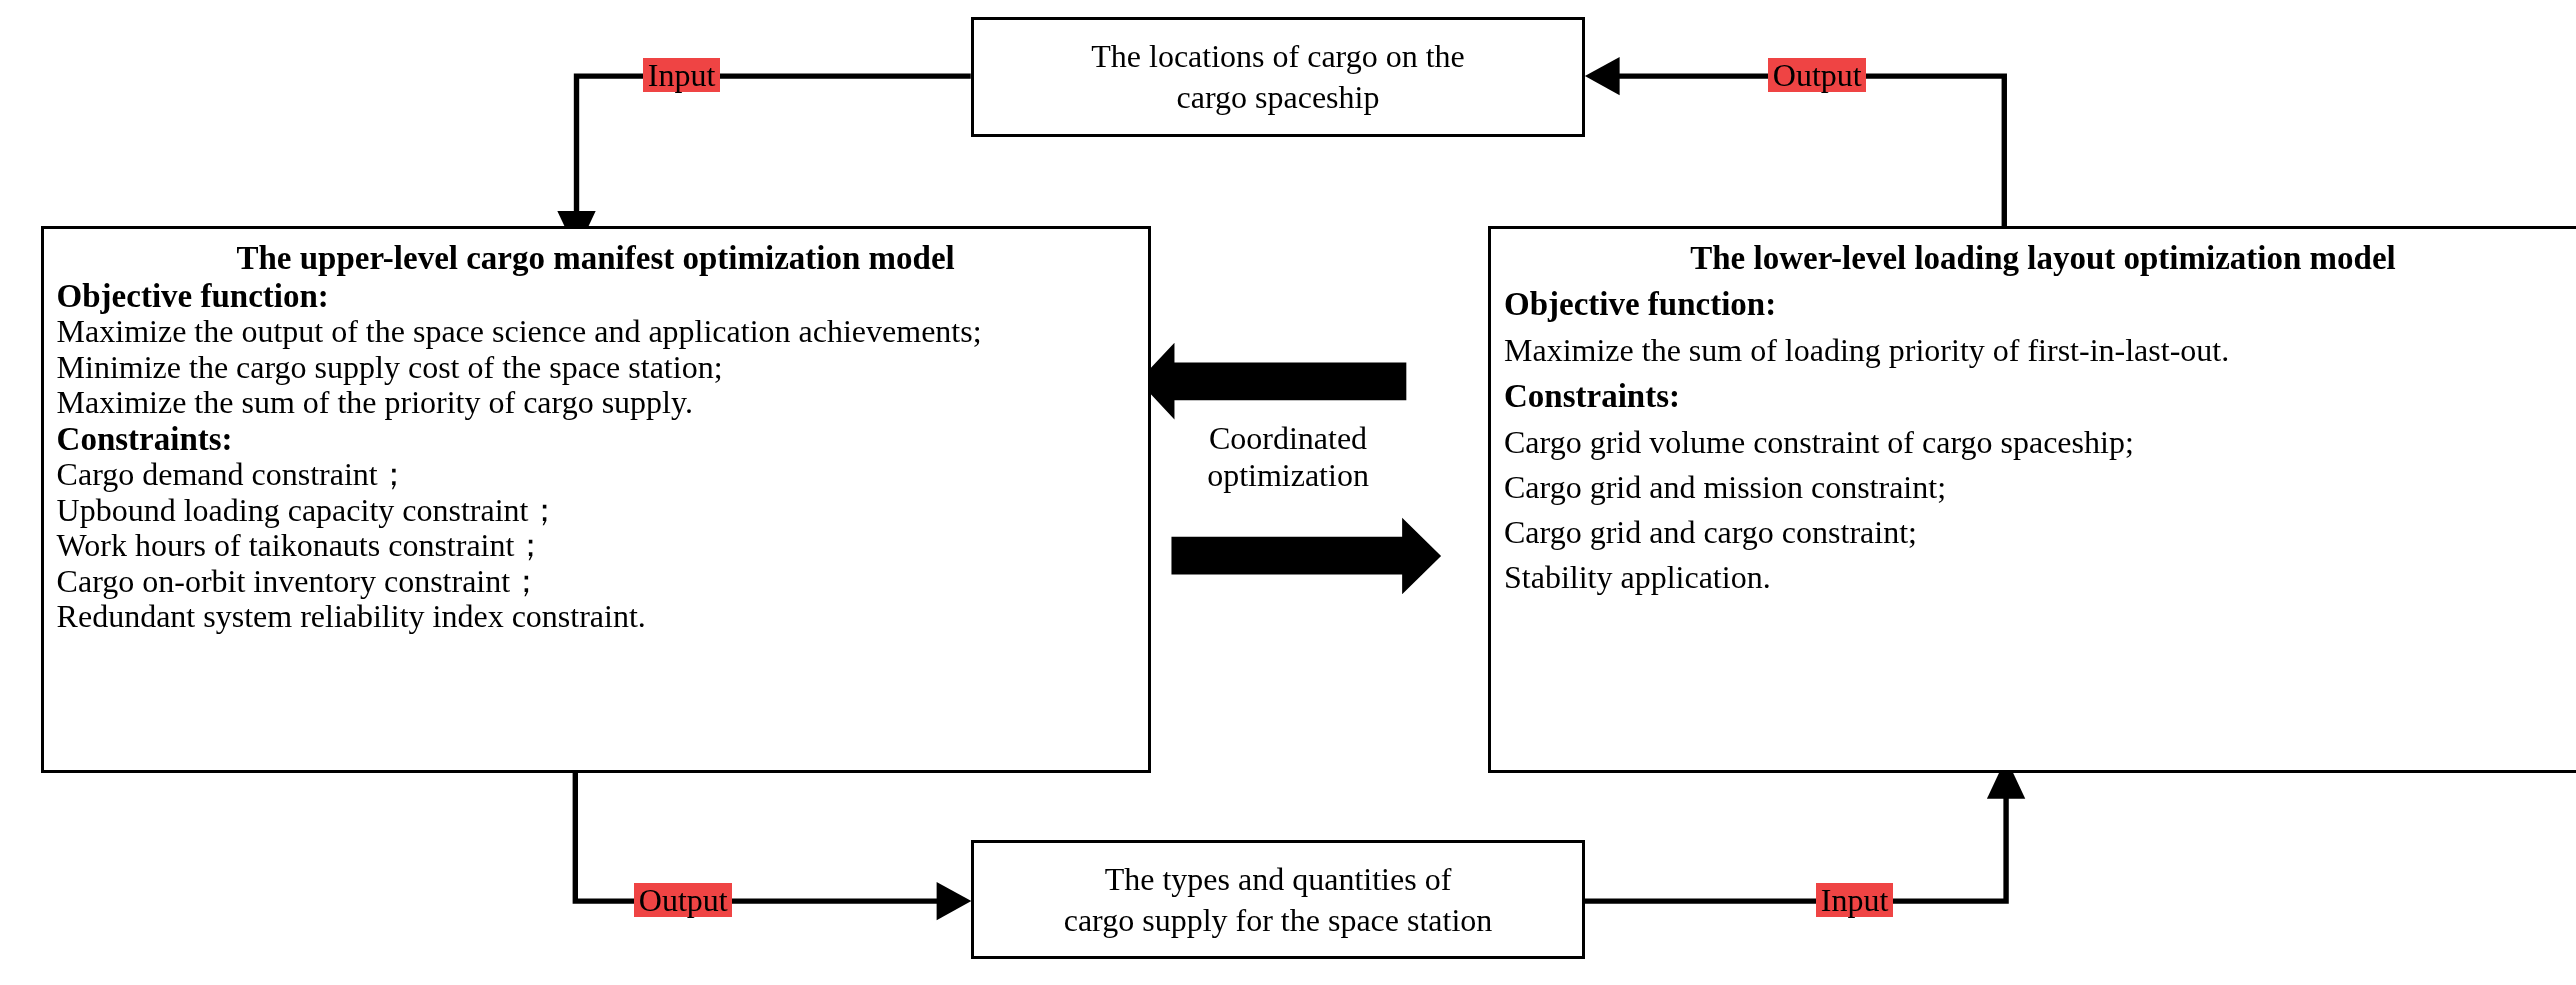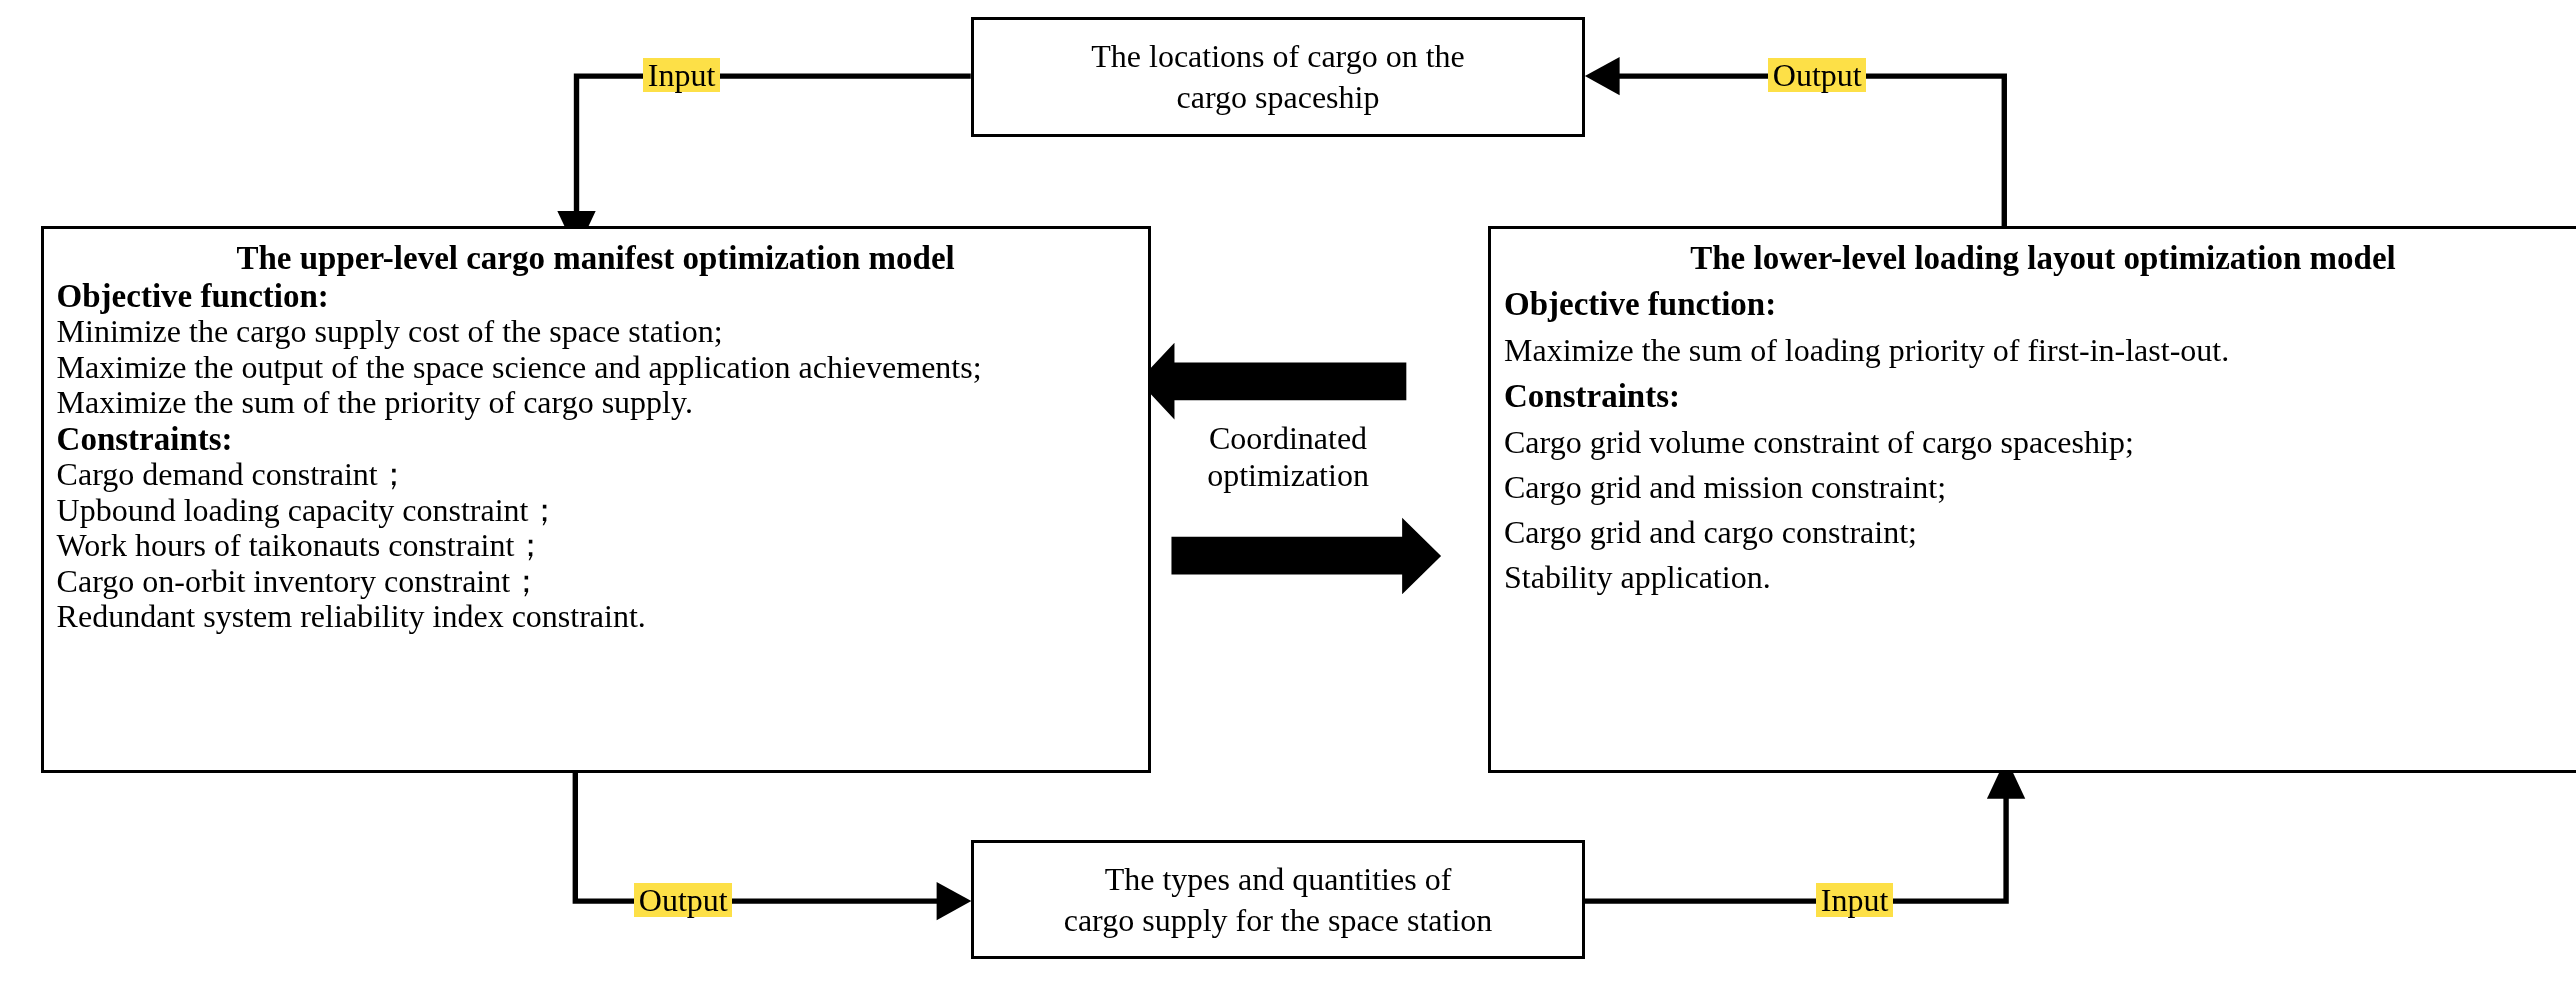--- a/index.html
+++ b/index.html
@@ -73,21 +73,21 @@
   }
   .left-box .body-line,
   .left-box .section-head,
   .left-box .model-title { line-height: 1.11; }
   .right-box .body-line { margin-top: 8.4px; }
   .right-box .section-head { margin-top: 9.6px; }
 
   
   .edge-label {
     position: absolute;
-    background: #fde047;
+    background: #ef4444;
     font-size: 32px;
     line-height: 1;
     color: #000000;
     padding: 1.2px 4.8px;
     white-space: nowrap;
   }
 
   
   #center-block {
     position: absolute;
@@ -157,22 +157,22 @@
   <div class="node small" style="left:971px; top:840px; width:614px; height:119px;">
     <div class="small-text">
       <span>The types and quantities of</span><br>
       <span>cargo supply for the space station</span>
     </div>
   </div>
 
   <div class="node model left-box" style="left:18.6px; top:226px; width:1110px; height:547px;margin-left:22px;">
     <span class="model-title">The upper-level cargo manifest optimization model</span>
     <span class="section-head">Objective function:</span>
+    <span class="body-line">Maximize the output of the space science and application achievements;</span>
     <span class="body-line">Minimize the cargo supply cost of the space station;</span>
-    <span class="body-line">Maximize the output of the space science and application achievements;</span>
     <span class="body-line">Maximize the sum of the priority of cargo supply.</span>
     <span class="section-head">Constraints:</span>
     <span class="body-line">Cargo demand constraint；</span>
     <span class="body-line">Upbound loading capacity constraint；</span>
     <span class="body-line">Work hours of taikonauts constraint；</span>
     <span class="body-line">Cargo on-orbit inventory constraint；</span>
     <span class="body-line">Redundant system reliability index constraint.</span>
   </div>
 
   <div class="node model right-box" style="left:1449px; top:226px; width:1110px; height:547px;margin-left:39px;">

